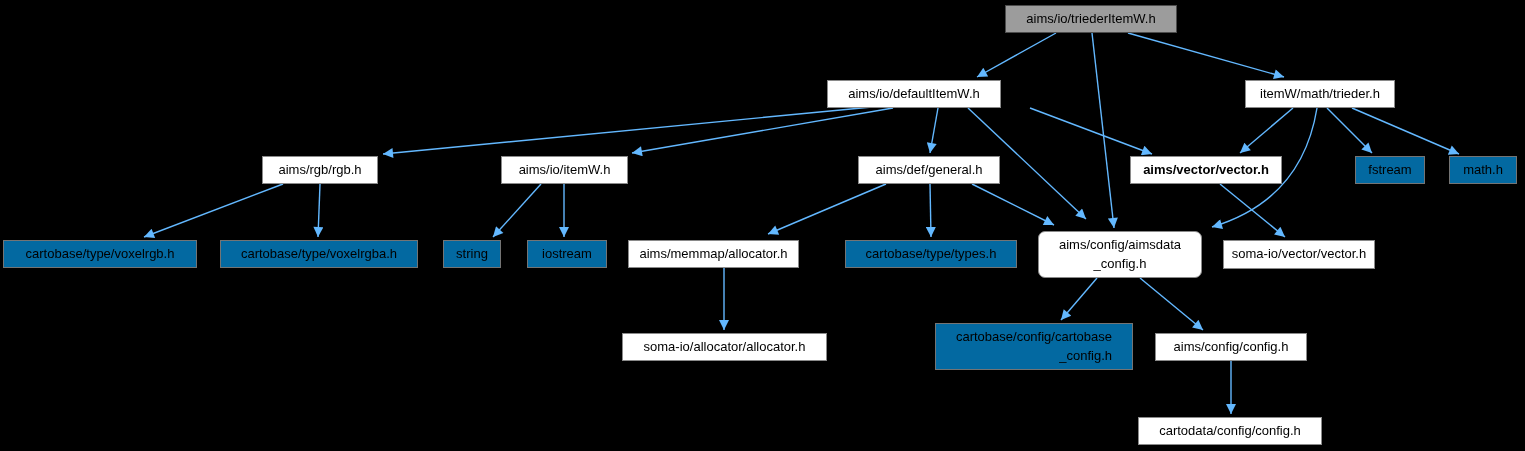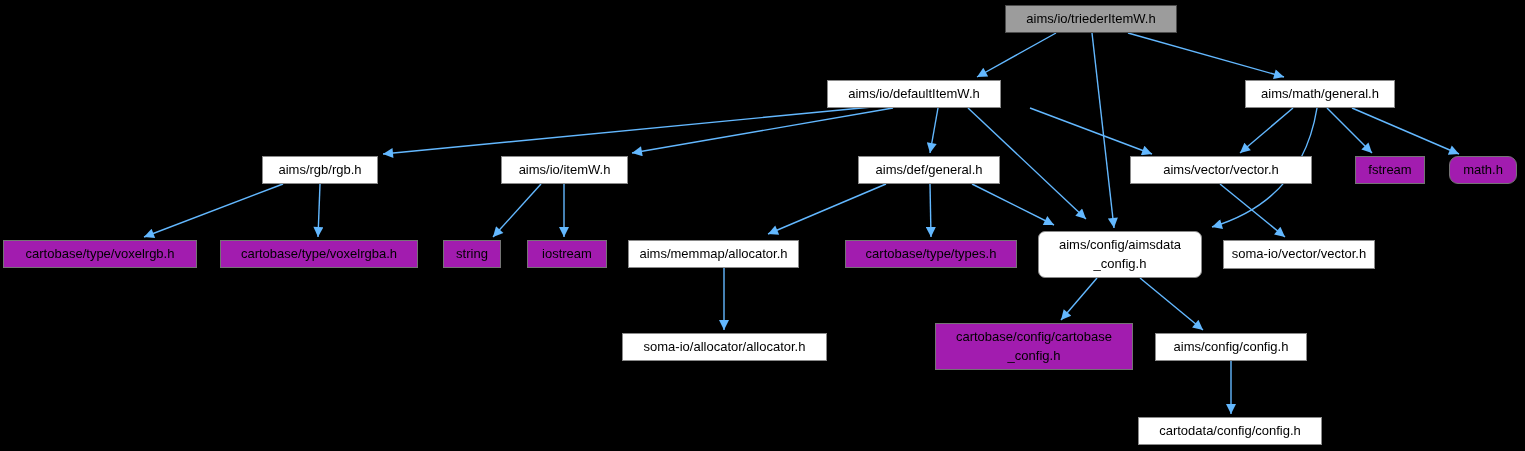--- a/index.html
+++ b/index.html
@@ -8,21 +8,21 @@
     font-family:"Liberation Sans", sans-serif; overflow:hidden;
   }
   svg.edge-layer { position:absolute; left:0; top:0; width:1525px; height:451px; }
   .node {
     position:absolute; box-sizing:border-box;
     display:flex; align-items:center; justify-content:center;
     text-align:center; font-size:13px; color:#000000;
     white-space:pre-line; line-height:1.4; cursor:pointer;
   }
   .node.internal { background:#ffffff; border:1.5px solid #8a8a8a; }
-  .node.external { background:#a21caf; border:1.5px solid #747474; }
+  .node.external { background:#0369a1; border:1.5px solid #747474;text-align:right; }
   .node.root     { background:#9c9c9c; border:1.5px solid #4c4c4c; }
 </style>
 </head>
 <body>
 
 <div class="stage">
   <svg class="edge-layer" viewBox="0 0 1525 451" xmlns="http://www.w3.org/2000/svg">
     <defs>
       <marker id="arrowhead" viewBox="0 0 10 10" refX="10" refY="5" markerWidth="13" markerHeight="10" markerUnits="userSpaceOnUse" orient="auto">
         <path d="M0,0 L10,5 L0,10 z" fill="#63b8ff"></path>
@@ -51,27 +51,27 @@
         <path d="M1220,184 L1285,237" fill="none" stroke="#63b8ff" stroke-width="1.4" marker-end="url(#arrowhead)"></path>
         <path d="M724,268 L724,330" fill="none" stroke="#63b8ff" stroke-width="1.4" marker-end="url(#arrowhead)"></path>
         <path d="M1097,278 L1061,320" fill="none" stroke="#63b8ff" stroke-width="1.4" marker-end="url(#arrowhead)"></path>
         <path d="M1140,278 L1203,330" fill="none" stroke="#63b8ff" stroke-width="1.4" marker-end="url(#arrowhead)"></path>
         <path d="M1231,361 L1231,414" fill="none" stroke="#63b8ff" stroke-width="1.4" marker-end="url(#arrowhead)"></path>
       </g>
   </svg>
   <div id="node-layer">
       <div class="node root" style="left: 1005px; top: 5px; width: 172px; height: 28px;"><span>aims/io/triederItemW.h</span></div>
       <div class="node internal" style="left: 827px; top: 80px; width: 174px; height: 28px;"><span>aims/io/defaultItemW.h</span></div>
-      <div class="node internal" style="left: 1245px; top: 80px; width: 150px; height: 28px;"><span>aims/math/general.h</span></div>
+      <div class="node internal" style="left: 1245px; top: 80px; width: 150px; height: 28px;"><span>itemW/math/trieder.h</span></div>
       <div class="node internal" style="left: 262px; top: 156px; width: 116px; height: 28px;"><span>aims/rgb/rgb.h</span></div>
       <div class="node internal" style="left: 501px; top: 156px; width: 127px; height: 28px;"><span>aims/io/itemW.h</span></div>
       <div class="node internal" style="left: 858px; top: 156px; width: 142px; height: 28px;"><span>aims/def/general.h</span></div>
-      <div class="node internal" style="left: 1130px; top: 156px; width: 182px; height: 28px;"><span>aims/vector/vector.h</span></div>
+      <div class="node internal" style="left: 1130px; top: 156px; width: 152px; height: 28px; font-weight: bold;"><span>aims/vector/vector.h</span></div>
       <div class="node external" style="left: 1355px; top: 156px; width: 70px; height: 28px;"><span>fstream</span></div>
-      <div class="node external" style="left: 1449px; top: 156px; width: 68px; height: 28px; border-radius: 9px;"><span>math.h</span></div>
+      <div class="node external" style="left: 1449px; top: 156px; width: 68px; height: 28px;"><span>math.h</span></div>
       <div class="node external" style="left: 3px; top: 240px; width: 194px; height: 28px;"><span>cartobase/type/voxelrgb.h</span></div>
       <div class="node external" style="left: 220px; top: 240px; width: 198px; height: 28px;"><span>cartobase/type/voxelrgba.h</span></div>
       <div class="node external" style="left: 443px; top: 240px; width: 58px; height: 28px;"><span>string</span></div>
       <div class="node external" style="left: 527px; top: 240px; width: 80px; height: 28px;"><span>iostream</span></div>
       <div class="node internal" style="left: 628px; top: 240px; width: 171px; height: 28px;"><span>aims/memmap/allocator.h</span></div>
       <div class="node external" style="left: 845px; top: 240px; width: 172px; height: 28px;"><span>cartobase/type/types.h</span></div>
       <div class="node internal" style="left: 1038px; top: 231px; width: 164px; height: 47px; border-radius: 7px;"><span>aims/config/aimsdata
 _config.h</span></div>
       <div class="node internal" style="left: 1223px; top: 240px; width: 152px; height: 29px;"><span>soma-io/vector/vector.h</span></div>
       <div class="node internal" style="left: 622px; top: 333px; width: 205px; height: 28px;"><span>soma-io/allocator/allocator.h</span></div>

